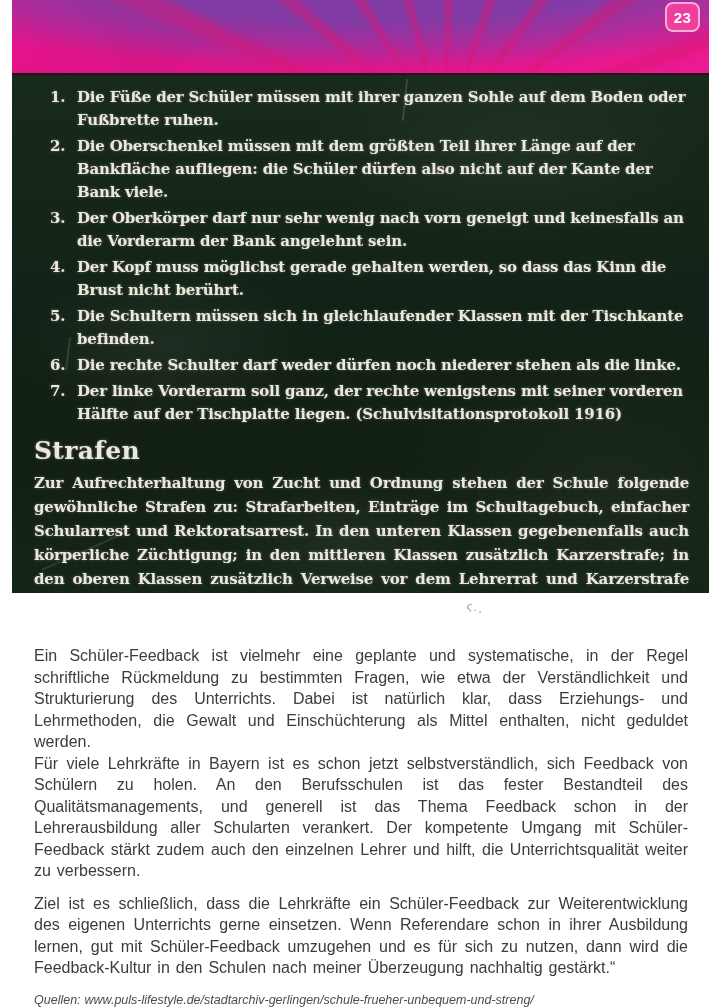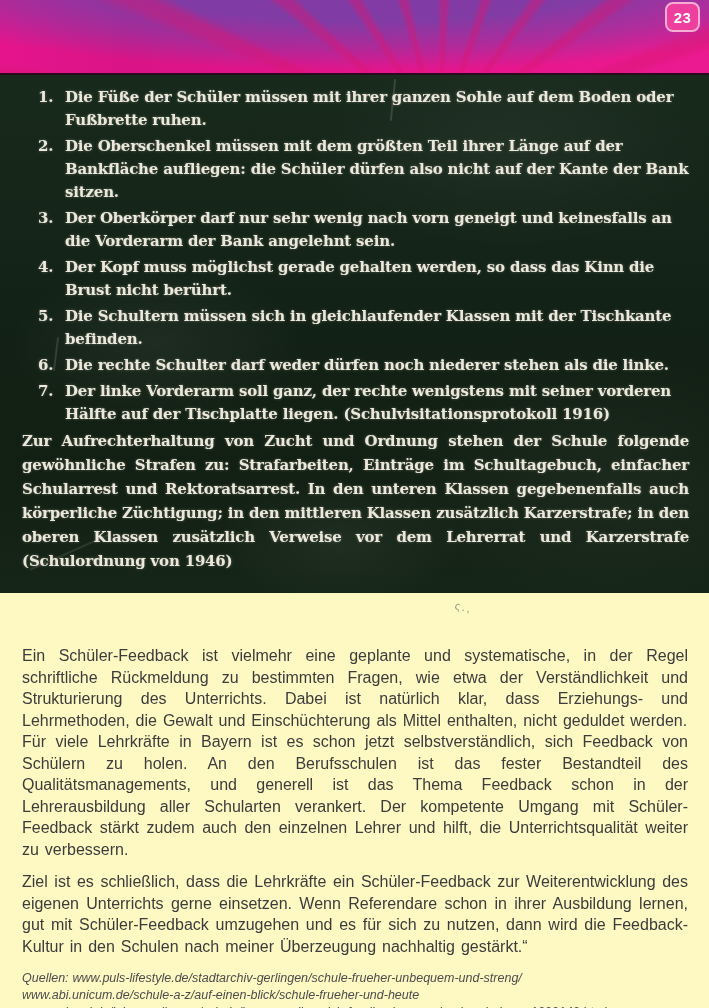--- a/index.html
+++ b/index.html
@@ -3,22 +3,23 @@
 <meta charset="utf-8">
 <style>
   * { margin: 0; padding: 0; box-sizing: border-box; }
   html, body { background: #e9e9e9; }
   .page {
     position: relative;
     width: 709px;
     height: 1008px;
     margin: 0 auto;
     overflow: hidden;
-    background: #fef9c3;
+    background: #ffffff;
     font-family: "Liberation Sans", sans-serif;
+    padding-left: 12px;
   }
 
   
   .top-band {
     position: relative;
     width: 100%;
     height: 75px;
     background:
       repeating-conic-gradient(from 235deg at 62% 185%,
         rgba(233,20,140,0) 0deg 5deg,
@@ -150,21 +151,21 @@
 
   <section class="blackboard">
 
     <ol class="rules-list">
       <li>
         <span class="rule-num">1.</span>
         <span class="rule-text">Die Füße der Schüler müssen mit ihrer ganzen Sohle auf dem Boden oder Fußbrette ruhen.</span>
       </li>
       <li>
         <span class="rule-num">2.</span>
-        <span class="rule-text">Die Oberschenkel müssen mit dem größten Teil ihrer Länge auf der Bankfläche aufliegen: die Schüler dürfen also nicht auf der Kante der Bank sitzen.</span>
+        <span class="rule-text">Die Oberschenkel müssen mit dem größten Teil ihrer Länge auf der Bankfläche aufliegen: die Schüler dürfen also nicht auf der Kante der Bank viele.</span>
       </li>
       <li>
         <span class="rule-num">3.</span>
         <span class="rule-text">Der Oberkörper darf nur sehr wenig nach vorn geneigt und keinesfalls an die Vorderarm der Bank angelehnt sein.</span>
       </li>
       <li>
         <span class="rule-num">4.</span>
         <span class="rule-text">Der Kopf muss möglichst gerade gehalten werden, so dass das Kinn die Brust nicht berührt.</span>
       </li>
       <li>
@@ -174,20 +175,21 @@
       <li>
         <span class="rule-num">6.</span>
         <span class="rule-text">Die rechte Schulter darf weder dürfen noch niederer stehen als die linke.</span>
       </li>
       <li>
         <span class="rule-num">7.</span>
         <span class="rule-text">Der linke Vorderarm soll ganz, der rechte wenigstens mit seiner vorderen Hälfte auf der Tischplatte liegen. (Schulvisitationsprotokoll 1916)</span>
       </li>
     </ol>
 
+    <h2 class="board-heading punish-heading">Strafen</h2>
     <p class="punish-text">Zur Aufrechterhaltung von Zucht und Ordnung stehen der Schule folgende gewöhnliche Strafen zu: Strafarbeiten, Einträge im Schultagebuch, einfacher Schularrest und Rektoratsarrest. In den unteren Klassen gegebenenfalls auch körperliche Züchtigung; in den mittleren Klassen zusätzlich Karzerstrafe; in den oberen Klassen zusätzlich Verweise vor dem Lehrerrat und Karzerstrafe (Schulordnung von 1946)</p>
 
     <span class="chalk-scratch scratch-1"></span>
     <span class="chalk-scratch scratch-2"></span>
     <span class="chalk-scratch scratch-3"></span>
   </section>
 
   <section class="article">
     <span class="ink-smudge">ς.,</span>
 

